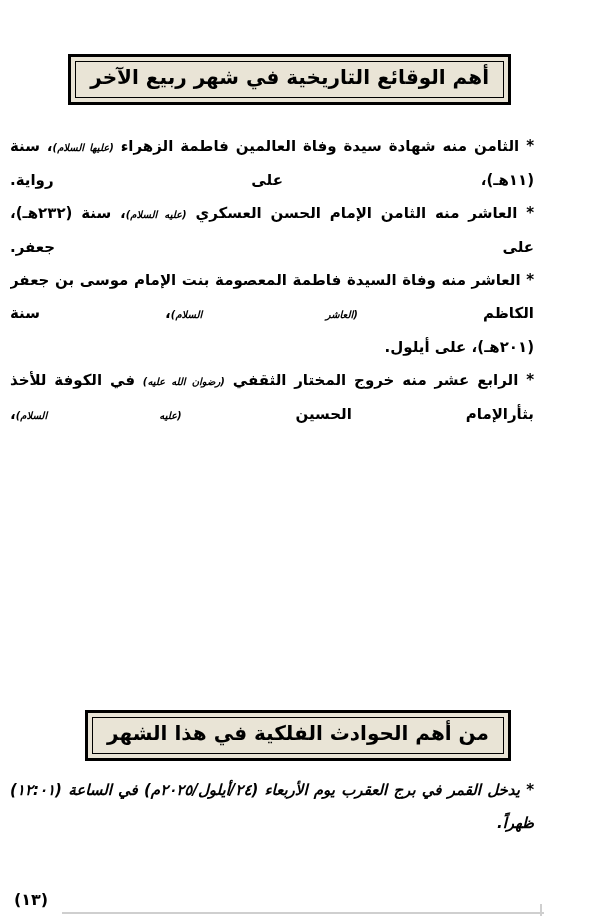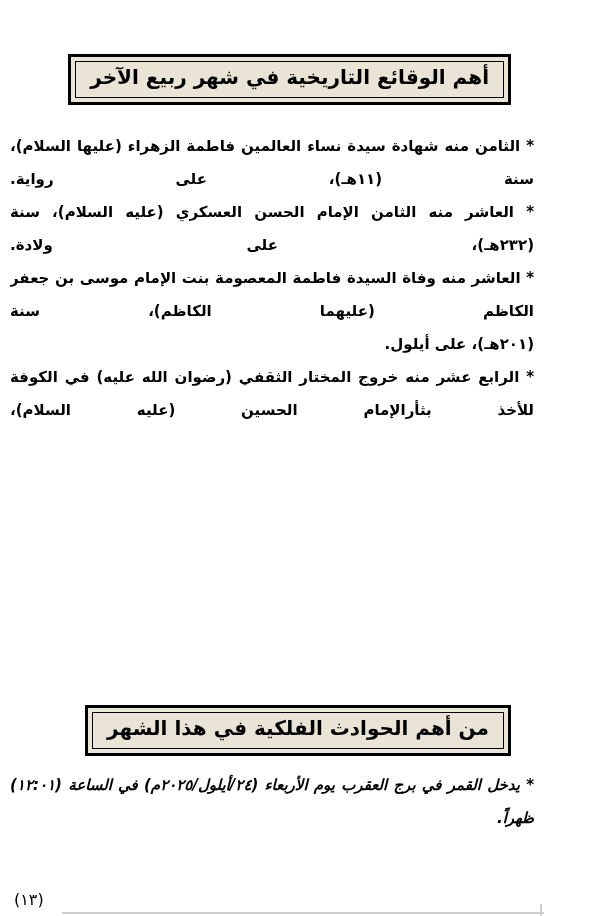--- a/index.html
+++ b/index.html
@@ -36,26 +36,26 @@
   .lines-history { margin-top:25px; }
   .lines-astro { margin-top:13px;font-style:italic; }
   .line {
     font-weight:bold;
     font-size:15px;
     line-height:33px;
     text-align:justify;
     overflow:hidden;
   }
   .line.full { text-align-last:justify; }
-  .hon { font-size:15px; font-weight:bold; }
+  .hon { font-size:10px; font-weight:bold;font-style:italic; }
   .page-number {
     position:absolute;
     left:14px; bottom:8px;
     direction:ltr;
-    font-weight:normal;
+    font-weight:bold;
     font-size:16px;
     line-height:1;
   }
   .scan-bottom {
     position:absolute;
     left:62px; right:0; bottom:2px;
     border-top:2px solid #cfcfcf;
     height:0;
   }
   .scan-corner {
@@ -70,25 +70,25 @@
 
 <div class="page">
 
   <div class="title-row t1">
     <div class="box">
       <div class="box-inner">أهم الوقائع التاريخية في شهر ربيع الآخر</div>
     </div>
   </div>
 
   <div class="lines-history">
-    <div class="line full"><span>* الثامن منه شهادة سيدة نساء العالمين فاطمة الزهراء </span><span class="hon">(عليها السلام)</span><span>، سنة (١١هـ)، على رواية.</span></div>
+    <div class="line full"><span>* الثامن منه شهادة سيدة وفاة العالمين فاطمة الزهراء </span><span class="hon">(عليها السلام)</span><span>، سنة (١١هـ)، على رواية.</span></div>
 
-    <div class="line full"><span>* العاشر منه الثامن الإمام الحسن العسكري </span><span class="hon">(عليه السلام)</span><span>، سنة (٢٣٢هـ)، على ولادة.</span></div>
+    <div class="line full"><span>* العاشر منه الثامن الإمام الحسن العسكري </span><span class="hon">(عليه السلام)</span><span>، سنة (٢٣٢هـ)، على جعفر.</span></div>
 
-    <div class="line full"><span>* العاشر منه وفاة السيدة فاطمة المعصومة بنت الإمام موسى بن جعفر الكاظم </span><span class="hon">(عليهما الكاظم)</span><span>، سنة</span></div>
+    <div class="line full"><span>* العاشر منه وفاة السيدة فاطمة المعصومة بنت الإمام موسى بن جعفر الكاظم </span><span class="hon">(العاشر السلام)</span><span>، سنة</span></div>
 
     <div class="line"><span>(٢٠١هـ)، على أيلول.</span></div>
 
     <div class="line full"><span>* الرابع عشر منه خروج المختار الثقفي </span><span class="hon">(رضوان الله عليه)</span><span> في الكوفة للأخذ بثأرالإمام الحسين </span><span class="hon">(عليه السلام)</span><span>،</span></div>
 
   </div>
 
   <div class="title-row t2">
     <div class="box">
       <div class="box-inner">من أهم الحوادث الفلكية في هذا الشهر</div>

